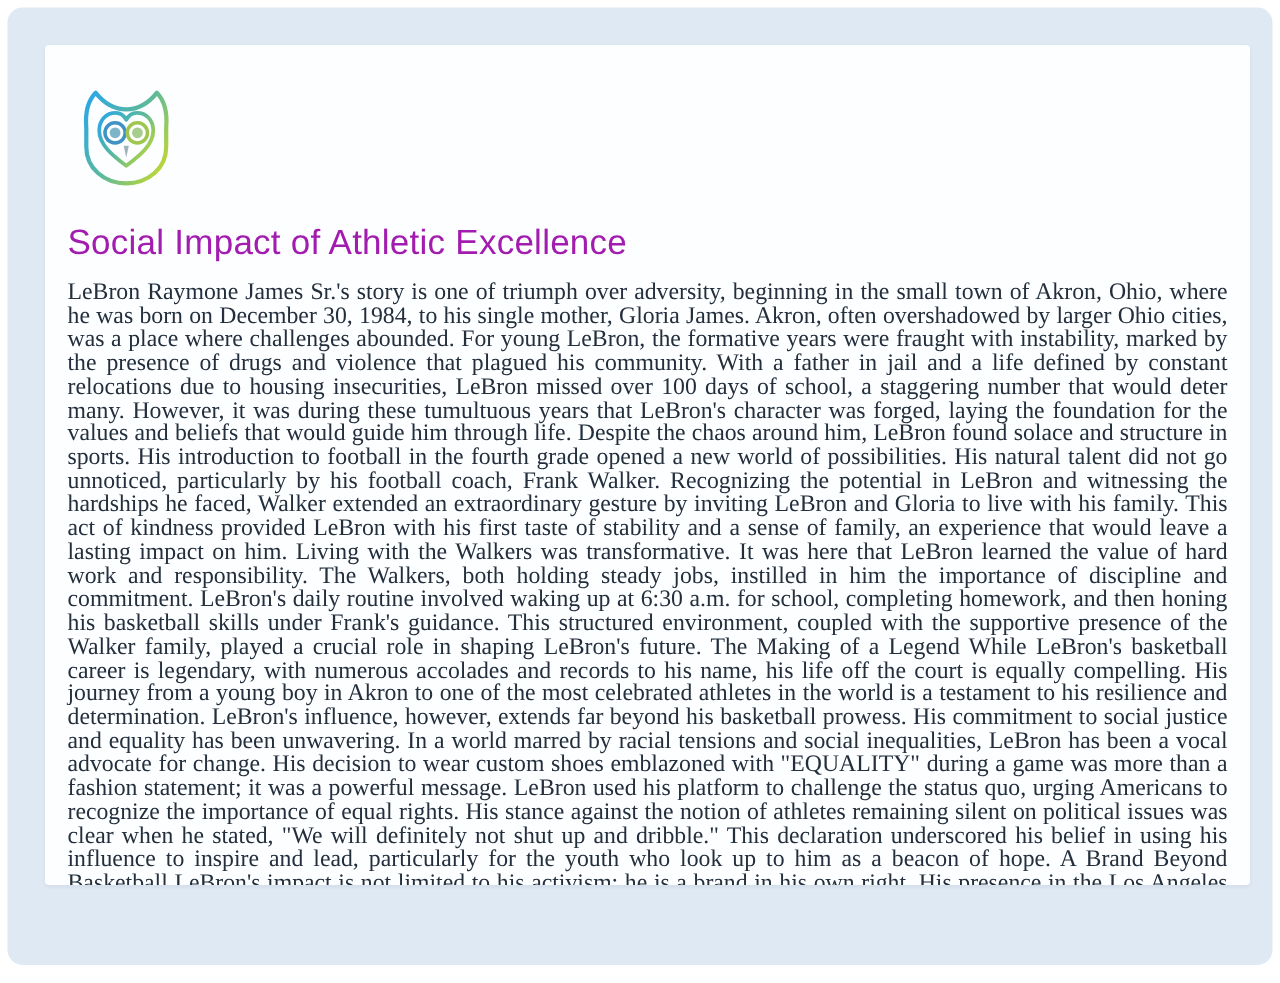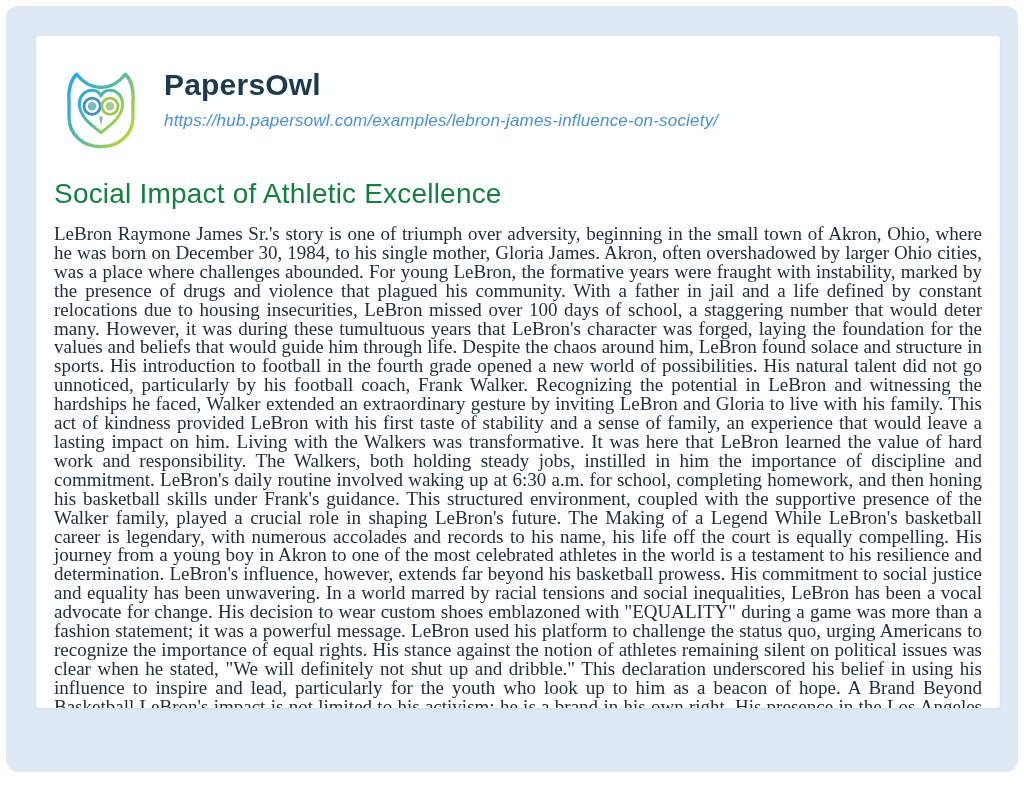--- a/index.html
+++ b/index.html
@@ -54,21 +54,21 @@
     font-size: 17px;
     font-style: italic;
     color: #4a90d5;
     text-decoration: none;
     letter-spacing: 0.2px;
   }
   .article-title {
     margin: 20px 0 15px 0;
     font-size: 28px;
     font-weight: 400;
-    color: #15803d;
+    color: #a21caf;
     letter-spacing: 0.2px;
   }
   .article-body {
     margin: 0;
     font-family: "Liberation Serif", serif;
     font-size: 19px;
     line-height: 18.9px;
     color: #232f3d;
     text-align: justify;
   }
@@ -110,24 +110,20 @@
 
           <circle cx="40.5" cy="46" r="8.6" fill="none" stroke="#3f93c4" stroke-width="3"></circle>
           <circle cx="40.5" cy="46" r="4.6" fill="#57a0b8" opacity="0.78"></circle>
 
           <circle cx="59.5" cy="46" r="8.6" fill="none" stroke="#9fc64d" stroke-width="3"></circle>
           <circle cx="59.5" cy="46" r="4.6" fill="#8fbc6e" opacity="0.78"></circle>
 
           <path d="M 47.8 57 L 52.2 57 L 50 67 Z" fill="#7f9aa3" opacity="0.75"></path>
         </svg>
       </div>
-      <div class="brand-col">
-        <div class="brand-name">PapersOwl</div>
-        <a class="brand-url" href="#">https://hub.papersowl.com/examples/lebron-james-influence-on-society/</a>
-      </div>
     </div>
 
     <h1 class="article-title">Social Impact of Athletic Excellence</h1>
 
     <p class="article-body">LeBron Raymone James Sr.'s story is one of triumph over adversity, beginning in the small town of Akron, Ohio, where he was born on December 30, 1984, to his single mother, Gloria James. Akron, often overshadowed by larger Ohio cities, was a place where challenges abounded. For young LeBron, the formative years were fraught with instability, marked by the presence of drugs and violence that plagued his community. With a father in jail and a life defined by constant relocations due to housing insecurities, LeBron missed over 100 days of school, a staggering number that would deter many. However, it was during these tumultuous years that LeBron's character was forged, laying the foundation for the values and beliefs that would guide him through life. Despite the chaos around him, LeBron found solace and structure in sports. His introduction to football in the fourth grade opened a new world of possibilities. His natural talent did not go unnoticed, particularly by his football coach, Frank Walker. Recognizing the potential in LeBron and witnessing the hardships he faced, Walker extended an extraordinary gesture by inviting LeBron and Gloria to live with his family. This act of kindness provided LeBron with his first taste of stability and a sense of family, an experience that would leave a lasting impact on him. Living with the Walkers was transformative. It was here that LeBron learned the value of hard work and responsibility. The Walkers, both holding steady jobs, instilled in him the importance of discipline and commitment. LeBron's daily routine involved waking up at 6:30 a.m. for school, completing homework, and then honing his basketball skills under Frank's guidance. This structured environment, coupled with the supportive presence of the Walker family, played a crucial role in shaping LeBron's future. The Making of a Legend While LeBron's basketball career is legendary, with numerous accolades and records to his name, his life off the court is equally compelling. His journey from a young boy in Akron to one of the most celebrated athletes in the world is a testament to his resilience and determination. LeBron's influence, however, extends far beyond his basketball prowess. His commitment to social justice and equality has been unwavering. In a world marred by racial tensions and social inequalities, LeBron has been a vocal advocate for change. His decision to wear custom shoes emblazoned with "EQUALITY" during a game was more than a fashion statement; it was a powerful message. LeBron used his platform to challenge the status quo, urging Americans to recognize the importance of equal rights. His stance against the notion of athletes remaining silent on political issues was clear when he stated, "We will definitely not shut up and dribble." This declaration underscored his belief in using his influence to inspire and lead, particularly for the youth who look up to him as a beacon of hope. A Brand Beyond Basketball LeBron's impact is not limited to his activism; he is a brand in his own right. His presence in the Los Angeles Lakers has brought immense financial success to the franchise, demonstrating his value beyond the basketball court. The Lakers' home games see attendance figures that translate into substantial revenue, driven by fans eager to witness LeBron in action. His influence is so profound that his jersey sales alone have set records, showcasing his unparalleled popularity. Beyond basketball, LeBron has made astute</p>
 
   </div>
 </div>
 
 </body></html>

